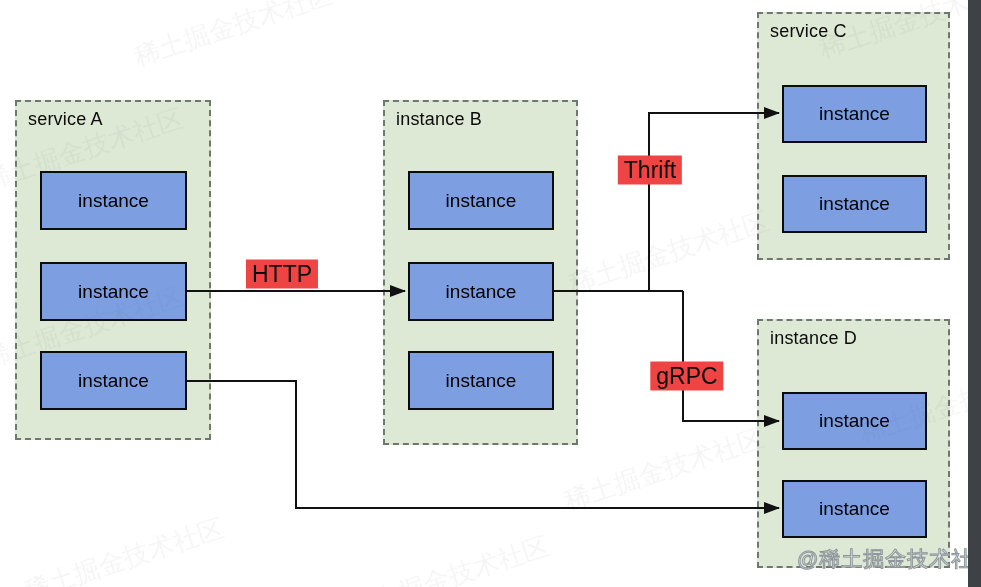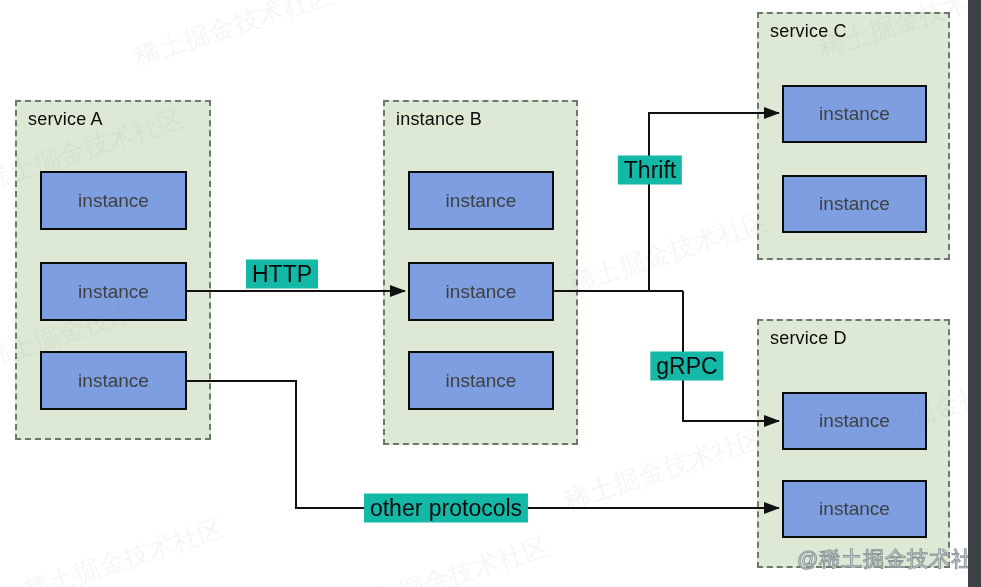--- a/index.html
+++ b/index.html
@@ -14,24 +14,24 @@
   }
   .service-label{
     position:absolute;left:11px;top:7px;font-size:18px;color:#0b0b0b;
     white-space:nowrap;letter-spacing:.2px;
   }
   .instance{
     position:absolute;background:var(--instance_fill,#7d9fe2);
     border:2px solid var(--instance_border,#0c0c0c);box-sizing:border-box;
     display:flex;align-items:center;justify-content:center;
   }
-  .instance span{font-size:19px;color:#404040;}
+  .instance span{font-size:19px;color:#000000;}
   svg.connectors{position:absolute;left:0;top:0;z-index:3;}
   .edge-label{
-    position:absolute;transform:translate(-50%,-50%);background:#14b8a6;
+    position:absolute;transform:translate(-50%,-50%);background:#ef4444;
     padding:1px 6px;font-size:23px;color:#0b0b0b;white-space:nowrap;z-index:4;
   }
   .watermark-main{
     position:absolute;left:797px;top:545px;z-index:6;font-size:21px;
     letter-spacing:1px;color:rgba(255,255,255,.82);
     -webkit-text-stroke:1px #8e979a;text-shadow:0 0 1px #9aa2a5;
     white-space:nowrap;
   }
   .watermark-faint{
     position:absolute;z-index:1;font-size:26px;color:#49515a;opacity:.05;
@@ -87,21 +87,21 @@
     <div class="service-label">service C</div>
   </div>
   <div class="instance" style="left:782px;top:85px;width:145px;height:58px">
     <span>instance</span>
   </div>
   <div class="instance" style="left:782px;top:175px;width:145px;height:58px">
     <span>instance</span>
   </div>
 
   <div class="service" style="left:757px;top:319px;width:193px;height:249px">
-    <div class="service-label">service D</div>
+    <div class="service-label">instance D</div>
   </div>
   <div class="instance" style="left:782px;top:392px;width:145px;height:58px">
     <span>instance</span>
   </div>
   <div class="instance" style="left:782px;top:480px;width:145px;height:58px">
     <span>instance</span>
   </div>
 
   <svg class="connectors" width="981" height="587" viewBox="0 0 981 587">
     <defs>
@@ -113,20 +113,19 @@
       <path d="M187,291 H405" marker-end="url(#arr)"></path>
       <path d="M554,291 H683"></path>
       <path d="M649,291 V113 H779" marker-end="url(#arr)"></path>
       <path d="M683,291 V421 H779" marker-end="url(#arr)"></path>
       <path d="M187,381 H296 V508 H779" marker-end="url(#arr)"></path>
     </g>
   </svg>
 
   <div class="edge-label" style="left:282px;top:274px">HTTP</div>
   <div class="edge-label" style="left:650px;top:170px">Thrift</div>
-  <div class="edge-label" style="left:687px;top:366px">gRPC</div>
-  <div class="edge-label" style="left:446px;top:508px">other protocols</div>
+  <div class="edge-label" style="left:687px;top:376px">gRPC</div>
 
   <div class="watermark-main">@稀土掘金技术社区</div>
 
   <div class="side-band"></div>
 
 </div>
 
 </body></html>

